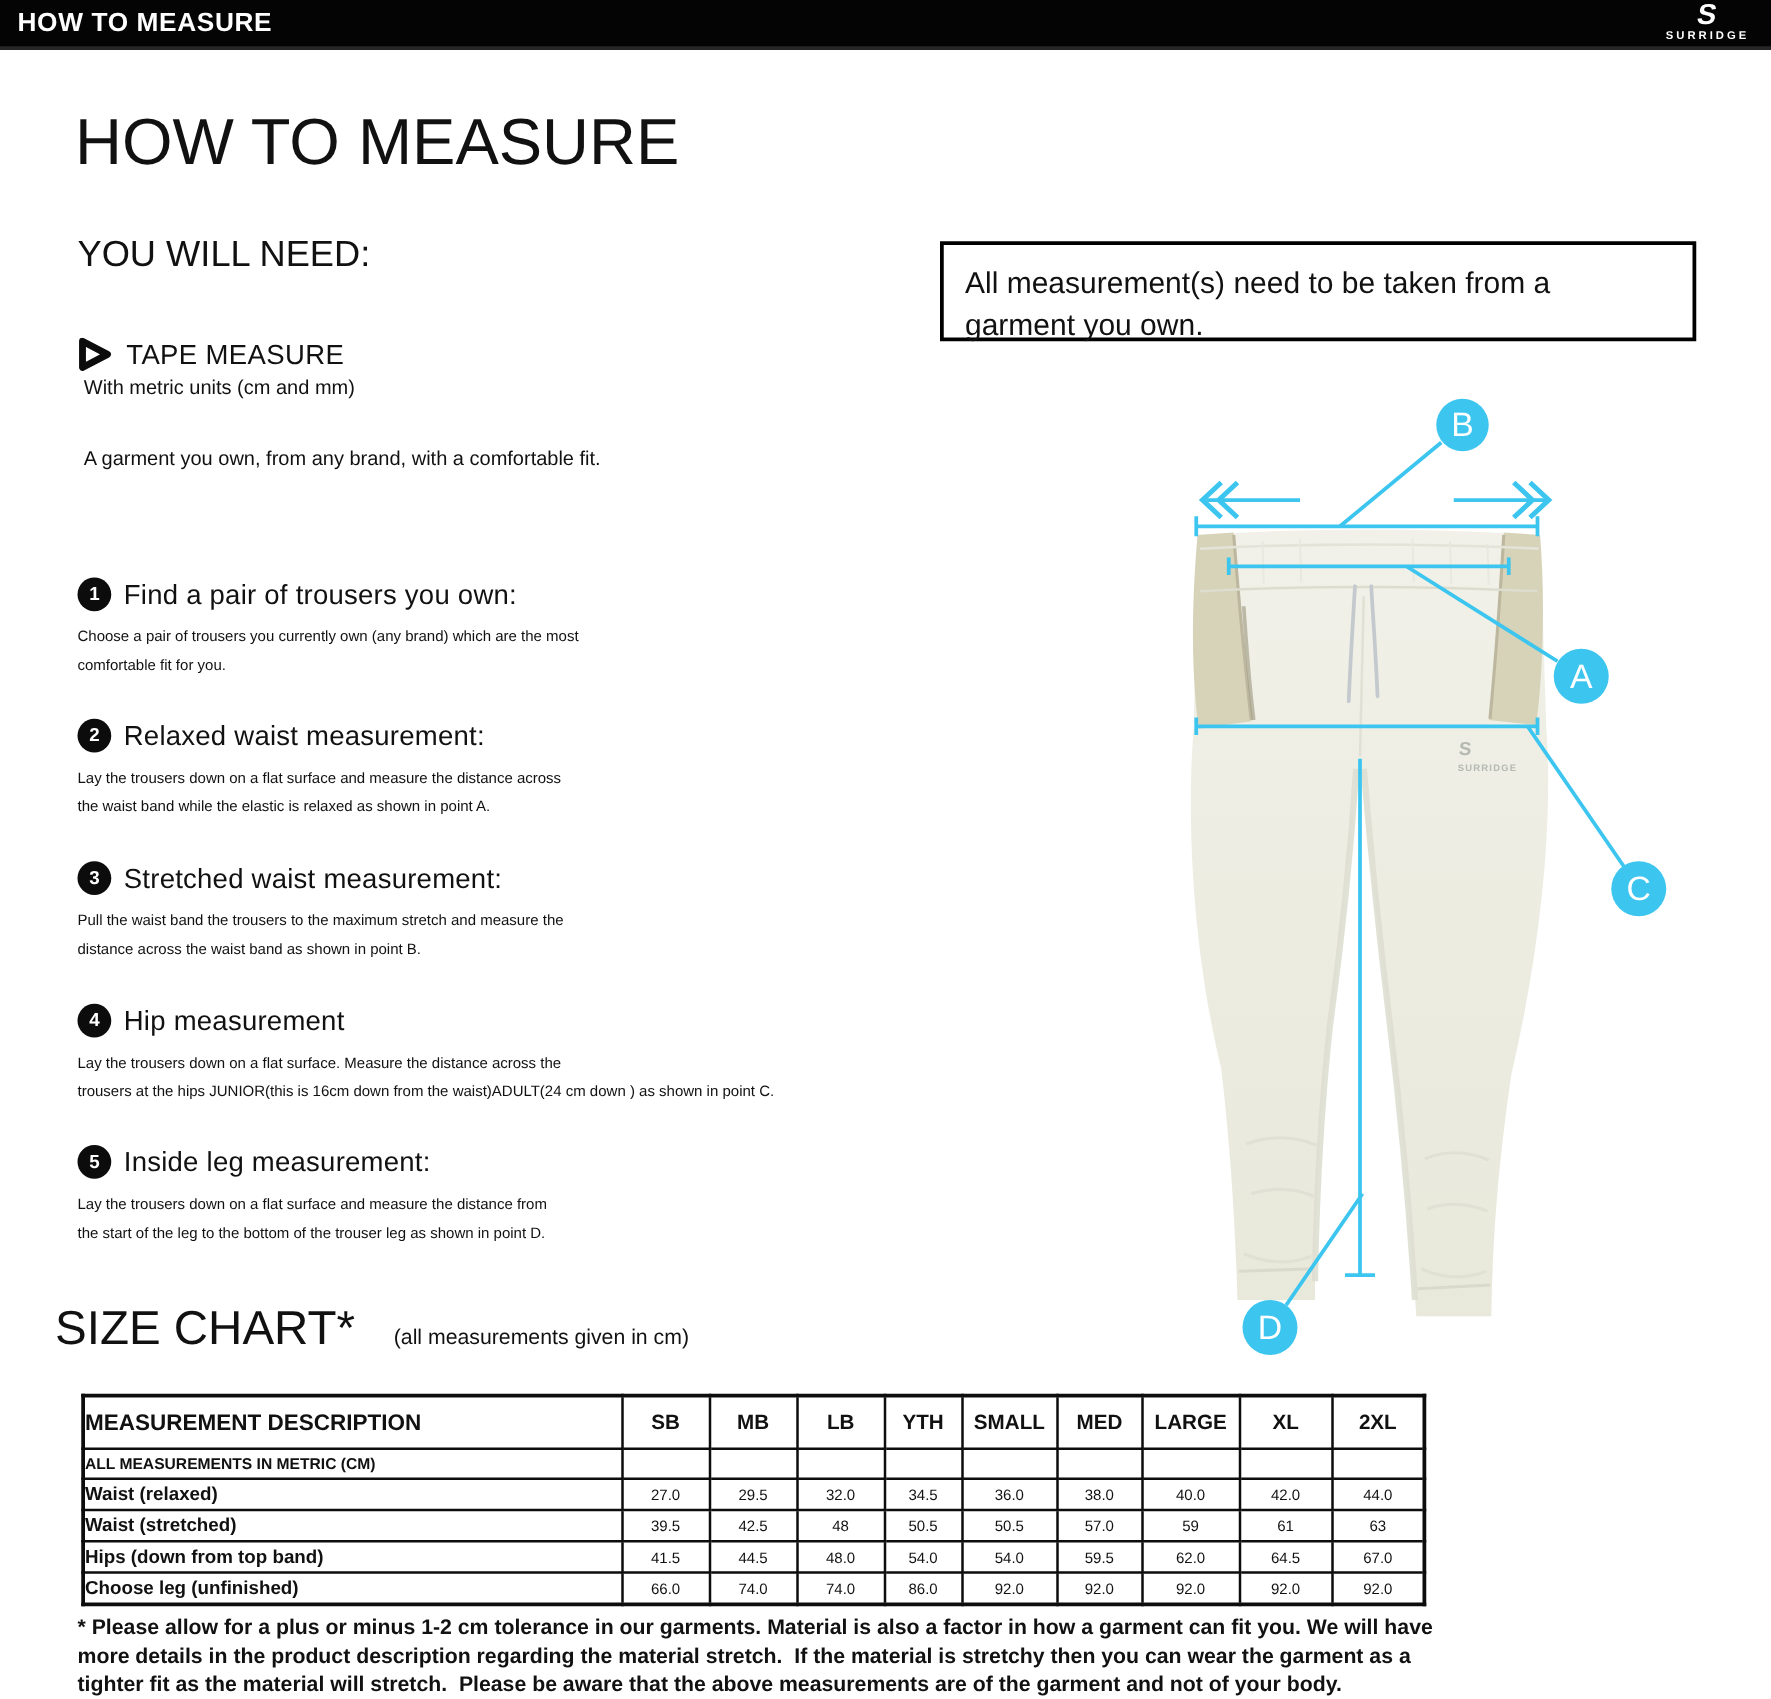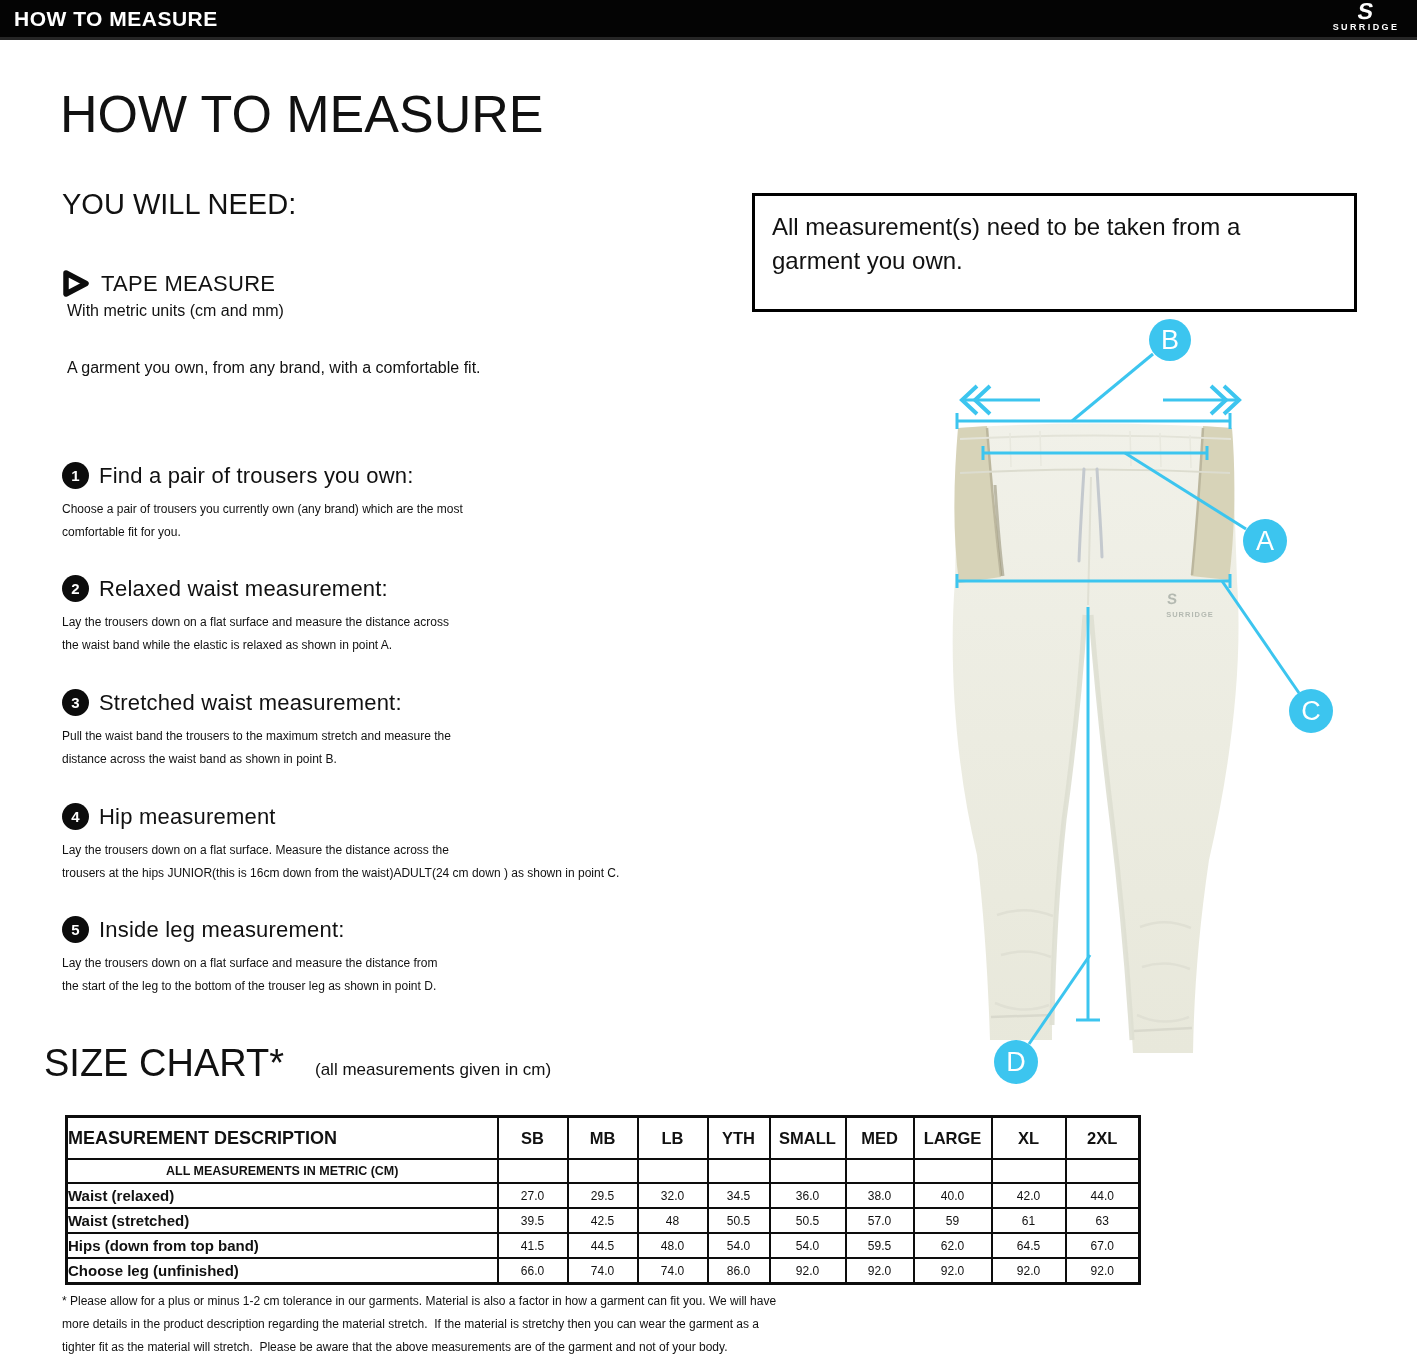--- a/index.html
+++ b/index.html
@@ -25,37 +25,37 @@
   .need-item .label{font-size:22px;font-weight:400;letter-spacing:.3px;}
   .need-item .desc{font-size:16px;margin-top:5px;padding-left:5px;}
 
   .step{left:62px;width:830px;}
   .step .row{display:flex;align-items:center;gap:10px;}
   .step .num{width:27px;height:27px;border-radius:50%;background:#0c0c0c;color:#fff;
     font-size:15px;font-weight:bold;display:flex;align-items:center;justify-content:center;flex:0 0 27px;}
   .step .title{font-size:22px;font-weight:400;letter-spacing:.2px;}
   .step .body{font-size:12px;line-height:23px;margin-top:9px;white-space:pre-wrap;}
 
-  .note-box{left:752px;top:193px;width:605px;height:119px;border:3px solid #000;box-sizing:border-box;
+  .note-box{left:752px;top:193px;width:605px;height:80px;border:3px solid #000;box-sizing:border-box;
     padding:14px 24px 0 17px;font-size:24px;line-height:34px;}
 
   .size-chart-title{left:44px;top:1042px;font-size:38px;font-weight:300;}
   .size-chart-sub{left:315px;top:1060px;font-size:17px;}
 
   
   table.size-table{left:65px;top:1115px;position:absolute;border-collapse:collapse;table-layout:fixed;
     border:3px solid #0d0d0d;}
   table.size-table th,table.size-table td{border:2px solid #0d0d0d;padding:0;vertical-align:middle;overflow:hidden;}
   th.desc-h{font-size:18px;font-weight:bold;text-align:left;padding-left:6px;height:40px;}
   th.size-h{font-size:16.5px;font-weight:bold;text-align:center;}
-  td.unit-cell{font-size:12.5px;font-weight:bold;text-align:center;padding-left:6px;height:22px;}
+  td.unit-cell{font-size:12.5px;font-weight:bold;text-align:left;padding-left:6px;height:22px;}
   td.label-cell{font-size:15px;font-weight:bold;text-align:left;padding-left:6px;height:23px;}
   td.val-cell{font-size:12px;text-align:center;}
 
-  .footnote{left:62px;top:1290px;width:1240px;font-size:12px;line-height:23px;white-space:pre-wrap;}
+  .footnote{left:62px;top:1290px;width:1240px;font-size:17px;line-height:23px;white-space:pre-wrap;font-weight:bold;}
 
   
   .figure{left:935px;top:315px;width:440px;height:800px;}
 </style>
 </head>
 <body>
 
 <div class="abs top-bar">
   <div class="abs top-bar-title">HOW TO MEASURE</div>
   <div class="abs brand">

